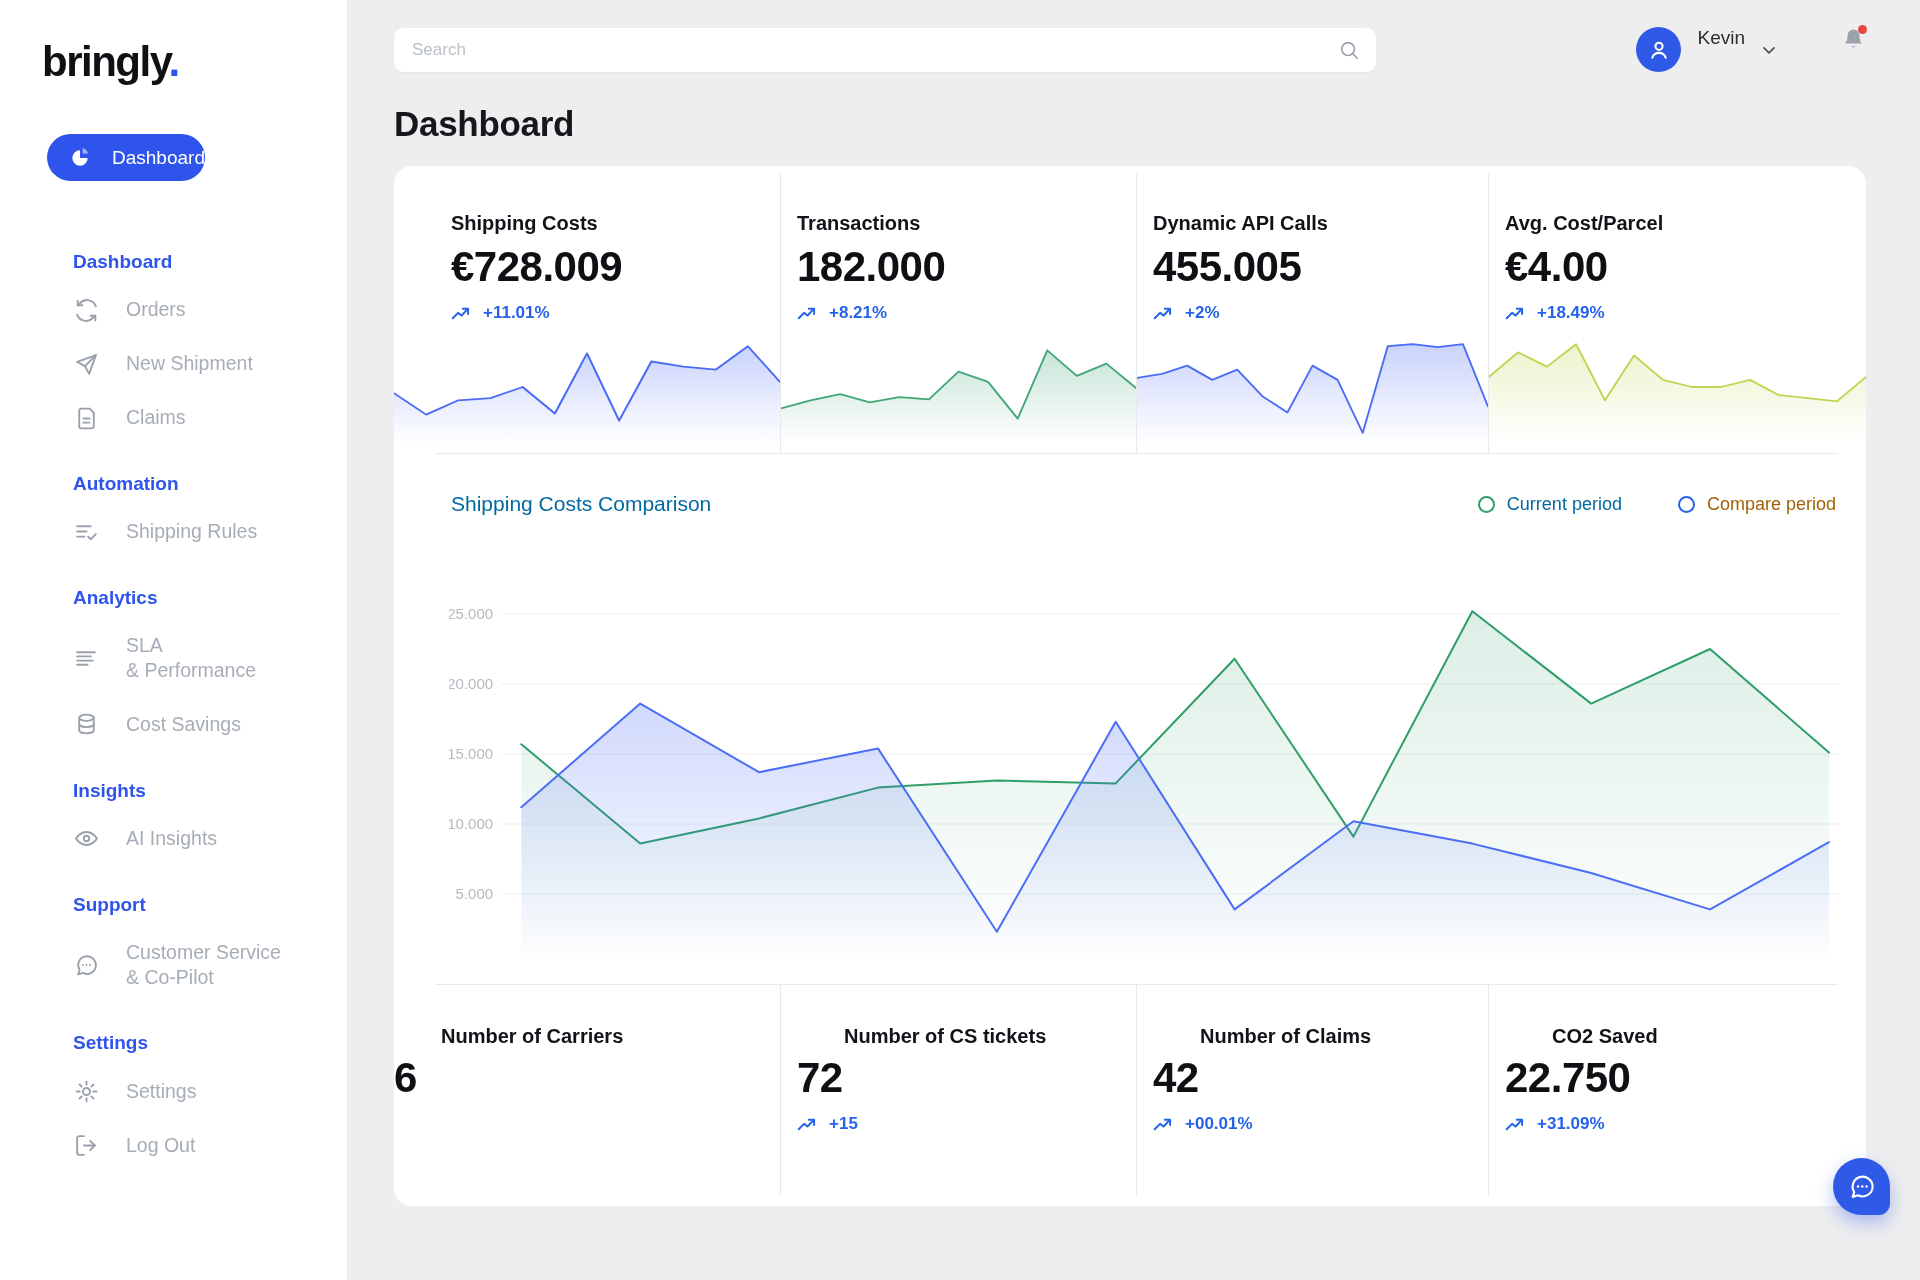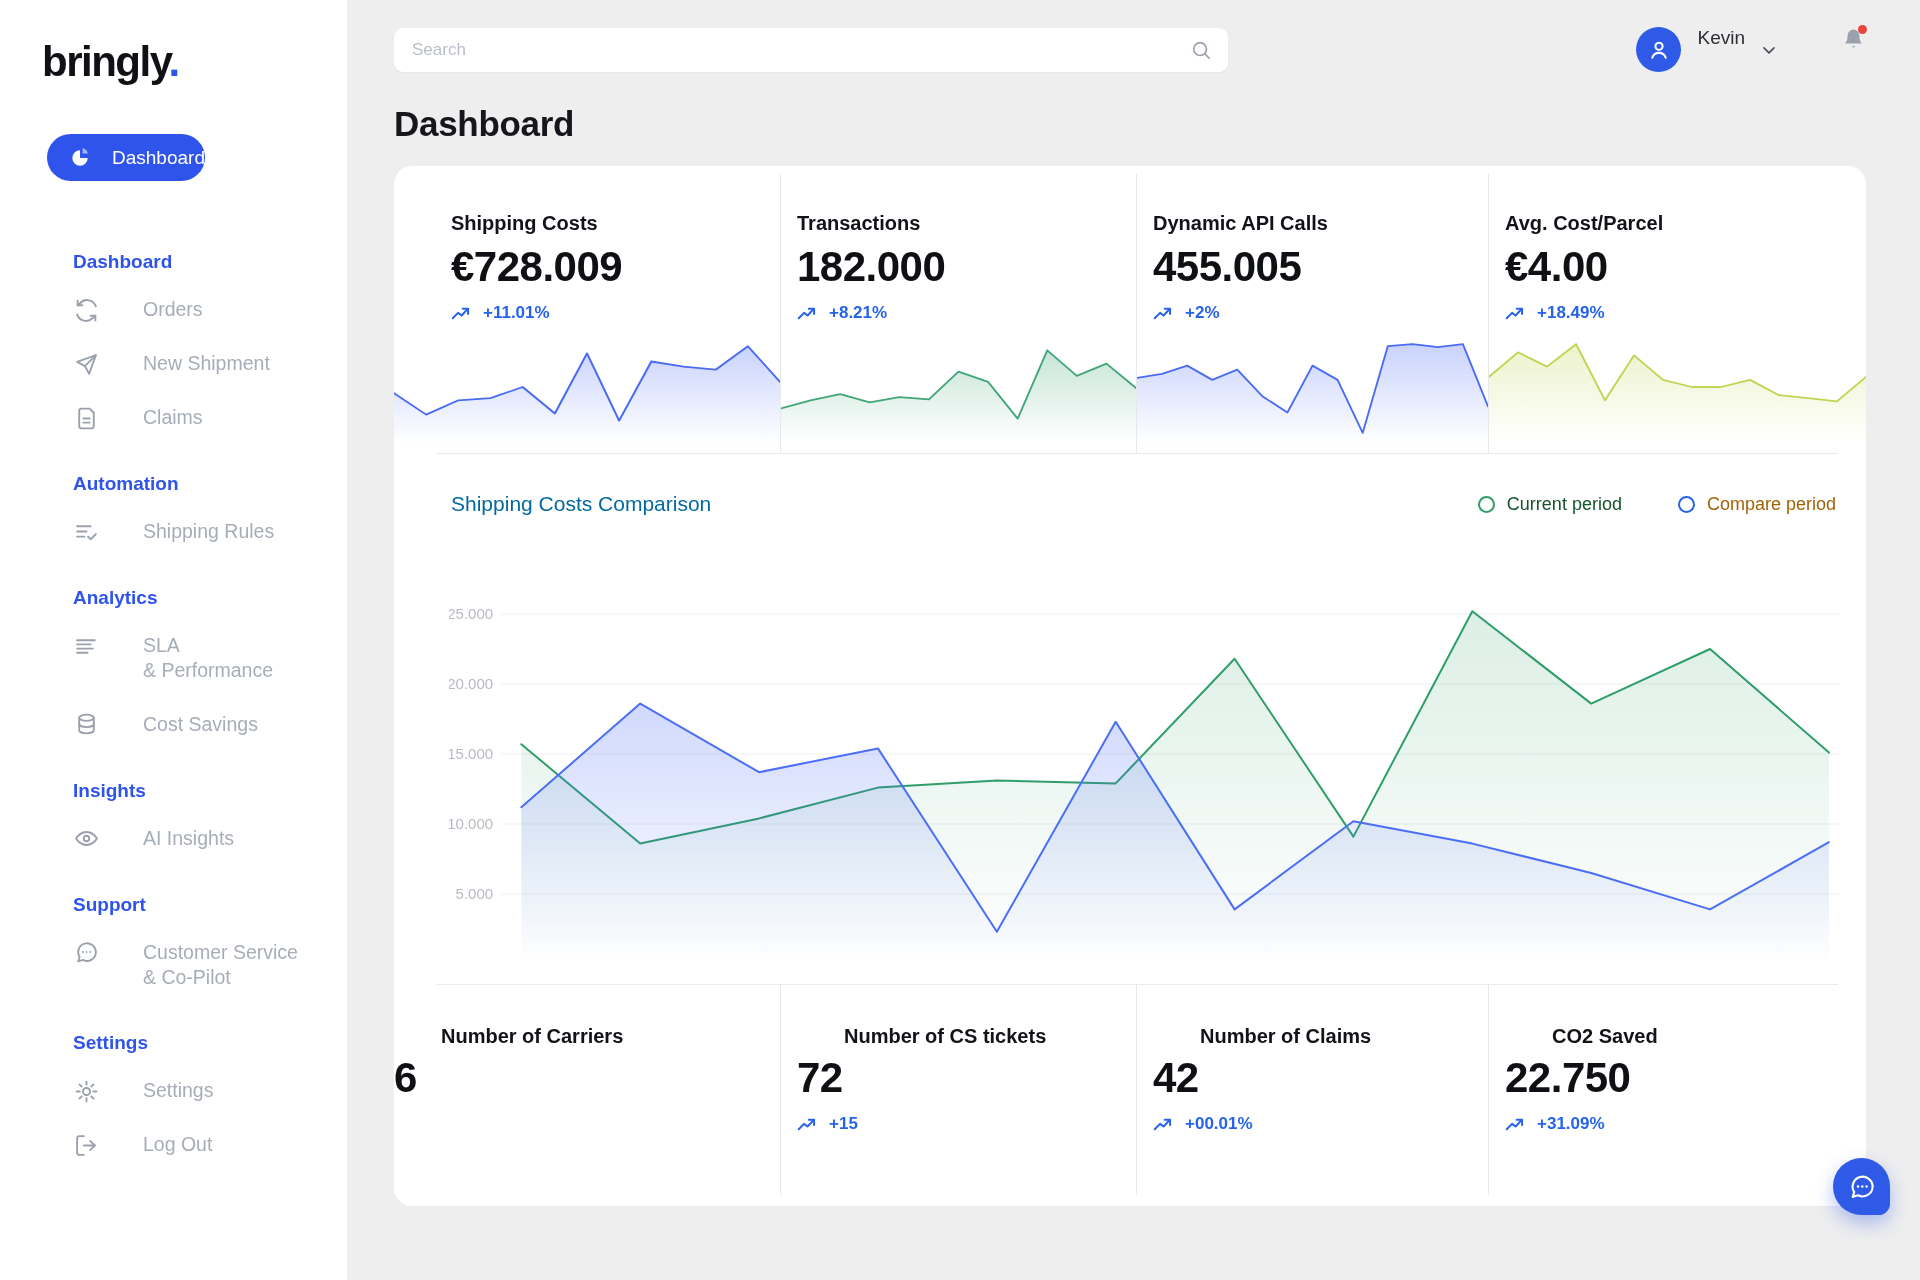--- a/index.html
+++ b/index.html
@@ -11,30 +11,30 @@
   .sidebar { width:347px; height:100%; background:#ffffff; flex-shrink:0; padding:38px 0 0 0; }
   .logo { font-size:42px; font-weight:800; letter-spacing:-1.5px; color:#101115; padding-left:42px; }
   .logo .dot { color:#2f54eb; }
   .nav-pill { margin:48px 47px 0 47px; height:47px; border-radius:24px; background:#2f54eb; color:#fff;
     display:flex; align-items:center; gap:20px; padding-left:22px; font-size:19px; cursor:pointer; border:none; }
   .nav-pill .icon { display:flex; }
   .side-nav { padding:26px 0 0 73px; }
   .section { margin-top:42px; }
   .section:first-child { margin-top:44px; }
   .section-title { color:#2f54eb; font-size:19px; font-weight:600; margin-bottom:24px; }
-  .nav-item { display:flex; gap:44px; margin-bottom:28px; cursor:pointer; }
+  .nav-item { display:flex; align-items:center; gap:27px; margin-bottom:28px; cursor:pointer; }
   .nav-item .icon { width:26px; height:26px; display:flex; align-items:center; justify-content:center; flex-shrink:0; }
   .nav-item svg { stroke:#9aa1ac; }
   .nav-label { font-size:19.5px; color:#a7adb7; line-height:1.3; }
   .nav-label span { display:block; }
 
   
   .main { flex:1; padding:27px 54px 0 47px; position:relative; }
   .topbar { display:flex; align-items:center; }
-  .search-box { width:834px; height:44px; background:#fff; border-radius:9px; display:flex; align-items:center;
+  .search-box { width:982px; height:44px; background:#fff; border-radius:9px; display:flex; align-items:center;
     padding:0 16px 0 18px; box-shadow:0 1px 2px rgba(20,20,40,.04); }
   .search-box input { flex:1; border:none; outline:none; font-size:17px; color:#333; background:transparent; font-family:inherit; }
   .search-box input::placeholder { color:#b9bec7; }
   .user-cluster { margin-left:auto; display:flex; }
   .avatar { width:45px; height:45px; border-radius:50%; background:#2f5ae8; display:flex; align-items:center; justify-content:center; cursor:pointer; }
   .user-name { font-size:19px; color:#2b2e33; margin:0 14px 0 16px; }
   .user-drop { display:flex; align-items:center; cursor:pointer; }
   .bell-wrap { position:relative; margin-left:62px; cursor:pointer; }
   .bell-dot { position:absolute; top:-2px; right:-1px; width:9px; height:9px; border-radius:50%; background:#e8453c; }
 
@@ -371,21 +371,21 @@
         </div>
       </div>
 
       <hr class="hr">
 
       <div class="chart-head">
         <div class="chart-title">Shipping Costs Comparison</div>
         <div class="legend">
           <div class="legend-item">
             <span class="legend-ring" style="border-color: rgb(47, 158, 104);"></span>
-            <span class="legend-label" style="color: #14532d;">Current period</span>
+            <span class="legend-label" style="color: #0369a1;">Current period</span>
           </div>
           <div class="legend-item">
             <span class="legend-ring" style="border-color: rgb(37, 99, 235);"></span>
             <span class="legend-label" style="color: #a16207;">Compare period</span>
           </div>
         </div>
       </div>
 
       <div class="main-chart-wrap">
         <svg id="main-chart" width="100%" height="440" viewBox="0 0 1385 440" preserveAspectRatio="none">

